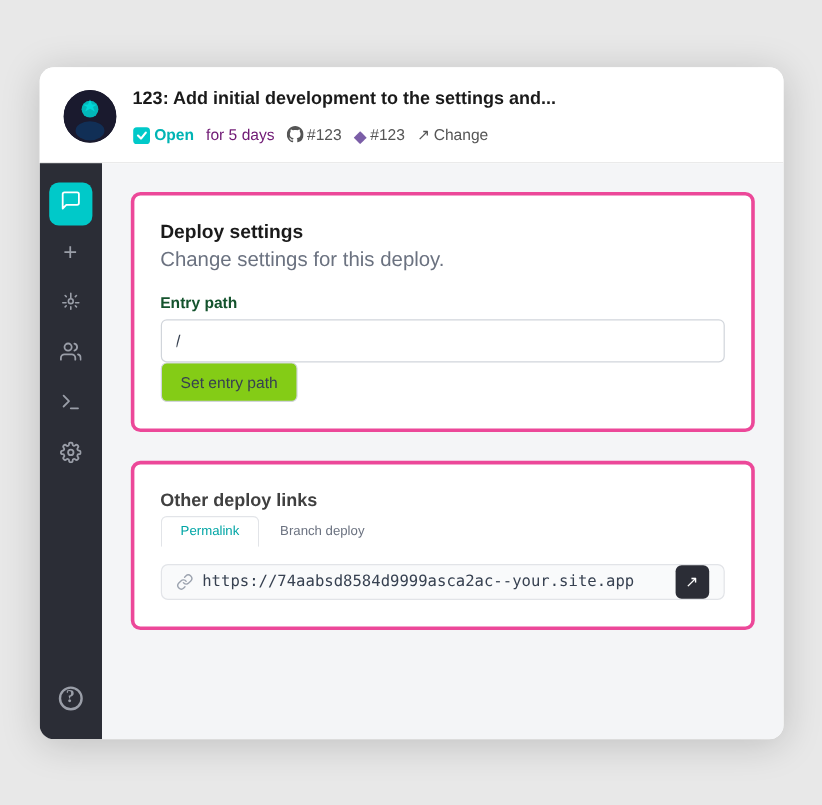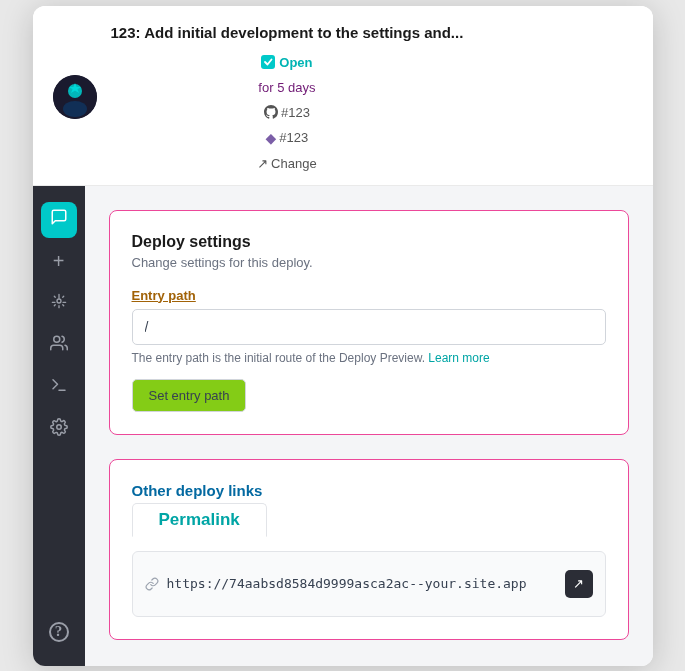--- a/index.html
+++ b/index.html
@@ -55,21 +55,20 @@
     .header-title {
       font-size: 15px;
       font-weight: 700;
       color: #1a1a1a;
     }
     .header-meta {
       display: flex;
       align-items: center;
       gap: 10px;
       font-size: 13px;
-      flex-direction: column;
     }
     .status-badge {
       display: flex;
       align-items: center;
       gap: 4px;
       color: #00b4b4;
       font-weight: 600;
     }
     .status-dot {
       width: 14px;
@@ -141,41 +140,40 @@
       padding: 24px;
       display: flex;
       flex-direction: column;
       gap: 24px;
     }
 
     
     .card {
       background: #fff;
       border-radius: 8px;
-      border: 1px solid #ec4899;
+      border: 3px solid #ec4899;
       padding: 22px;
     }
     .card-title {
       font-size: 16px;
       font-weight: 700;
       color: #1a1a1a;
       margin-bottom: 4px;
     }
     .card-subtitle {
-      font-size: 13px;
+      font-size: 17px;
       color: #6b7280;
       margin-bottom: 18px;
     }
 
     .field-label {
       font-size: 13px;
       font-weight: 600;
-      color: #a16207;
+      color: #14532d;
       margin-bottom: 6px;
-      text-decoration: underline;
     }
     .text-input {
       width: 100%;
       border: 1px solid #d1d5db;
       border-radius: 5px;
       padding: 9px 12px;
       font-size: 14px;
       color: #374151;
       outline: none;
       background: #fff;
@@ -199,57 +197,57 @@
       font-size: 13px;
       font-weight: 500;
       color: #374151;
       cursor: pointer;
     }
 
     
     .card-title2 {
       font-size: 15px;
       font-weight: 700;
-      color: #0369a1;
+      color: #404040;
       margin-bottom: 4px;
     }
     .card-subtitle2 {
       font-size: 13px;
       color: #6b7280;
       margin-bottom: 16px;
       line-height: 1.5;
     }
     .tabs-row {
       display: flex;
       gap: 0;
       margin-bottom: 14px;
       border-bottom: none;
     }
     .tab {
-      padding: 6px 26px;
-      font-size: 17px;
-      font-weight: 700;
+      padding: 6px 16px;
+      font-size: 11px;
+      font-weight: 400;
       border-radius: 5px 5px 0 0;
       cursor: pointer;
       color: #6b7280;
       border: 1px solid transparent;
     }
     .tab.active {
       background: #fff;
       color: #00a5a5;
       border: 1px solid #e2e4e8;
       border-bottom: 1px solid #fff;
     }
     .url-row {
       display: flex;
       align-items: center;
       background: #f9fafb;
       border: 1px solid #e2e4e8;
       border-radius: 6px;
-      padding: 18px 12px;
+      padding: 0 12px;
       gap: 8px;
     }
     .url-icon {
       color: #9ca3af;
       font-size: 13px;
       display: flex;
       align-items: center;
     }
     .url-text {
       flex: 1;
@@ -372,31 +370,28 @@
       </div>
     </div>
 
     <div class="main">
 
       <div class="card">
         <div class="card-title">Deploy settings</div>
         <div class="card-subtitle">Change settings for this deploy.</div>
         <div class="field-label">Entry path</div>
         <input class="text-input" type="text" value="/" style="">
-        <div class="field-hint">
-          <span>The entry path is the initial route of the Deploy Preview.</span>
-          <a href="#">Learn more</a>
-        </div>
         <button class="btn-secondary">Set entry path</button>
       </div>
 
       <div class="card">
         <div class="card-title2">Other deploy links</div>
         <div class="tabs-row">
           <div class="tab active">Permalink</div>
+          <div class="tab">Branch deploy</div>
         </div>
         <div class="url-row">
           <span class="url-icon">
             <svg width="14" height="14" viewBox="0 0 24 24" fill="none" stroke="#9ca3af" stroke-width="2" stroke-linecap="round" stroke-linejoin="round">
                 <path d="M10 13a5 5 0 0 0 7.54.54l3-3a5 5 0 0 0-7.07-7.07l-1.72 1.71"></path>
                 <path d="M14 11a5 5 0 0 0-7.54-.54l-3 3a5 5 0 0 0 7.07 7.07l1.71-1.71"></path>
               </svg>
           </span>
           <span class="url-text">https://74aabsd8584d9999asca2ac--your.site.app</span>
           <div class="url-open-btn">

